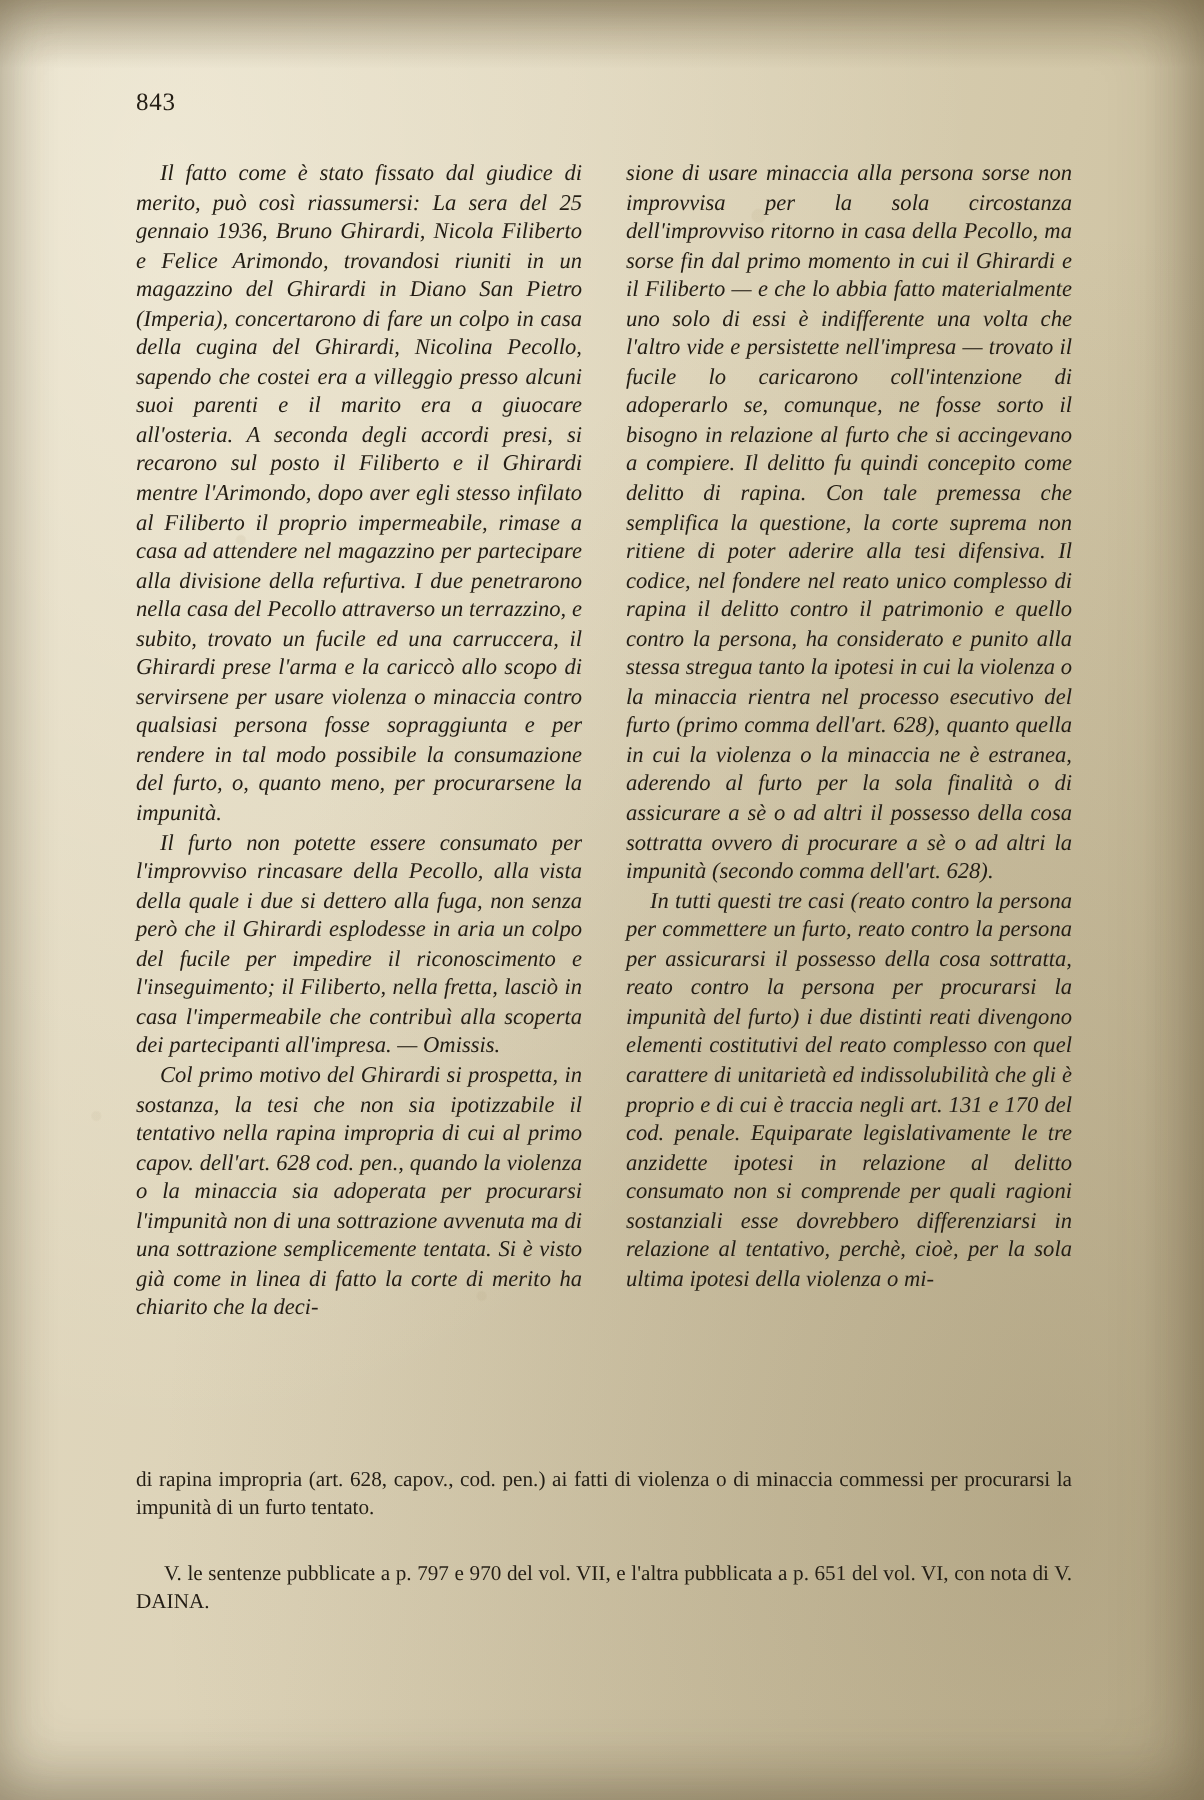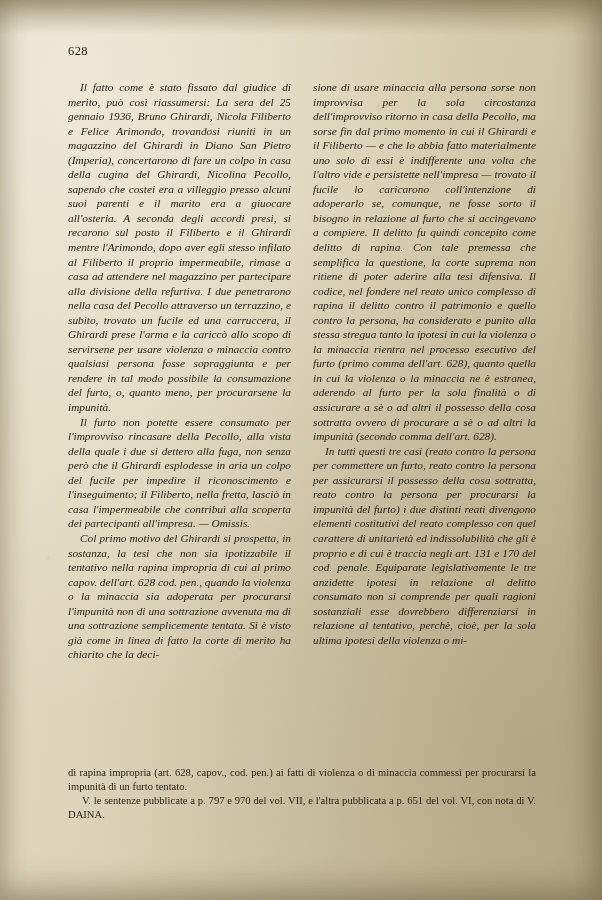--- a/index.html
+++ b/index.html
@@ -93,48 +93,48 @@
     hyphens: manual;
     text-indent: 12px;
     font-style: italic;
   }
   p.body + p.body { margin-top: 0; }
   p.noindent { text-indent: 0; }
 
   .footnotes {
     position: absolute;
     left: 68px;
-    top: 762px;
+    top: 730px;
     width: 468px;
   }
   .fn-rule {
     width: 0;
     height: 0;
     border-top: 0 solid transparent;
     margin: 0 0 4px 0;
   }
   p.fn {
     margin: 0;
     font-size: 10.6px;
     line-height: 13.6px;
     text-align: justify;
     text-indent: 0;
   }
-  p.fn.ind { text-indent: 14px; margin-top: 1px; }
+  p.fn.ind { text-indent: 14px; margin-top: 20px; }
 </style>
 </head>
 <body>
 
 <div class="page">
   <div class="grain"></div>
 
   <div class="content">
 
     <div class="head-line">
-      <div class="folio">628</div>
+      <div class="folio">843</div>
     </div>
 
     <div class="cols">
       <div class="col">
         <p class="body">Il fatto come è stato fissato dal giudice di merito, può così riassumersi: La sera del 25 gennaio 1936, Bruno Ghirardi, Nicola Filiberto e Felice Arimondo, trovandosi riuniti in un magazzino del Ghirardi in Diano San Pietro (Imperia), concertarono di fare un colpo in casa della cugina del Ghirardi, Nicolina Pecollo, sapendo che costei era a villeggio presso alcuni suoi parenti e il marito era a giuocare all'osteria. A seconda degli accordi presi, si recarono sul posto il Filiberto e il Ghirardi mentre l'Arimondo, dopo aver egli stesso infilato al Filiberto il proprio impermeabile, rimase a casa ad attendere nel magazzino per partecipare alla divisione della refurtiva. I due penetrarono nella casa del Pecollo attraverso un terrazzino, e subito, trovato un fucile ed una carruccera, il Ghirardi prese l'arma e la cariccò allo scopo di servirsene per usare violenza o minaccia contro qualsiasi persona fosse sopraggiunta e per rendere in tal modo possibile la consumazione del furto, o, quanto meno, per procurarsene la impunità.</p>
         <p class="body">Il furto non potette essere consumato per l'improvviso rincasare della Pecollo, alla vista della quale i due si dettero alla fuga, non senza però che il Ghirardi esplodesse in aria un colpo del fucile per impedire il riconoscimento e l'inseguimento; il Filiberto, nella fretta, lasciò in casa l'impermeabile che contribuì alla scoperta dei partecipanti all'impresa. — Omissis.</p>
         <p class="body">Col primo motivo del Ghirardi si prospetta, in sostanza, la tesi che non sia ipotizzabile il tentativo nella rapina impropria di cui al primo capov. dell'art. 628 cod. pen., quando la violenza o la minaccia sia adoperata per procurarsi l'impunità non di una sottrazione avvenuta ma di una sottrazione semplicemente tentata. Si è visto già come in linea di fatto la corte di merito ha chiarito che la deci-</p>
       </div>
       <div class="col">
         <p class="body noindent">sione di usare minaccia alla persona sorse non improvvisa per la sola circostanza dell'improvviso ritorno in casa della Pecollo, ma sorse fin dal primo momento in cui il Ghirardi e il Filiberto — e che lo abbia fatto materialmente uno solo di essi è indifferente una volta che l'altro vide e persistette nell'impresa — trovato il fucile lo caricarono coll'intenzione di adoperarlo se, comunque, ne fosse sorto il bisogno in relazione al furto che si accingevano a compiere. Il delitto fu quindi concepito come delitto di rapina. Con tale premessa che semplifica la questione, la corte suprema non ritiene di poter aderire alla tesi difensiva. Il codice, nel fondere nel reato unico complesso di rapina il delitto contro il patrimonio e quello contro la persona, ha considerato e punito alla stessa stregua tanto la ipotesi in cui la violenza o la minaccia rientra nel processo esecutivo del furto (primo comma dell'art. 628), quanto quella in cui la violenza o la minaccia ne è estranea, aderendo al furto per la sola finalità o di assicurare a sè o ad altri il possesso della cosa sottratta ovvero di procurare a sè o ad altri la impunità (secondo comma dell'art. 628).</p>

